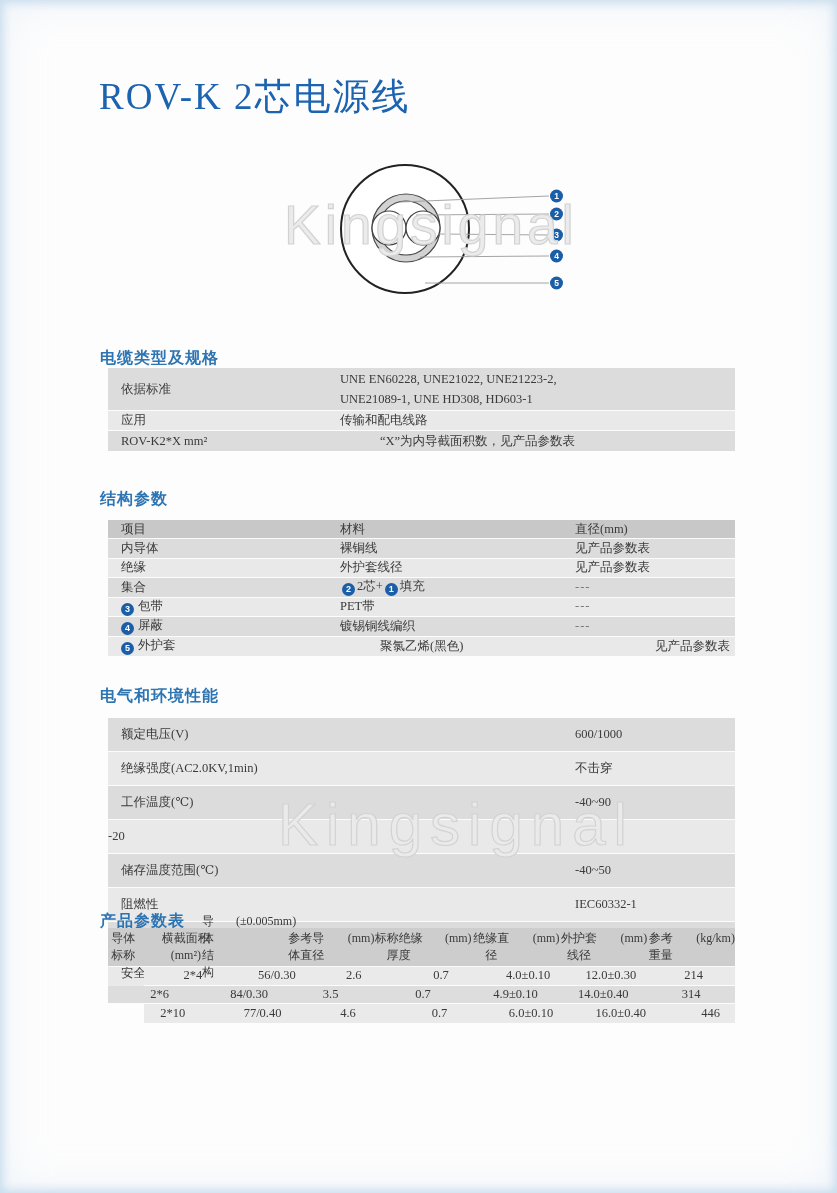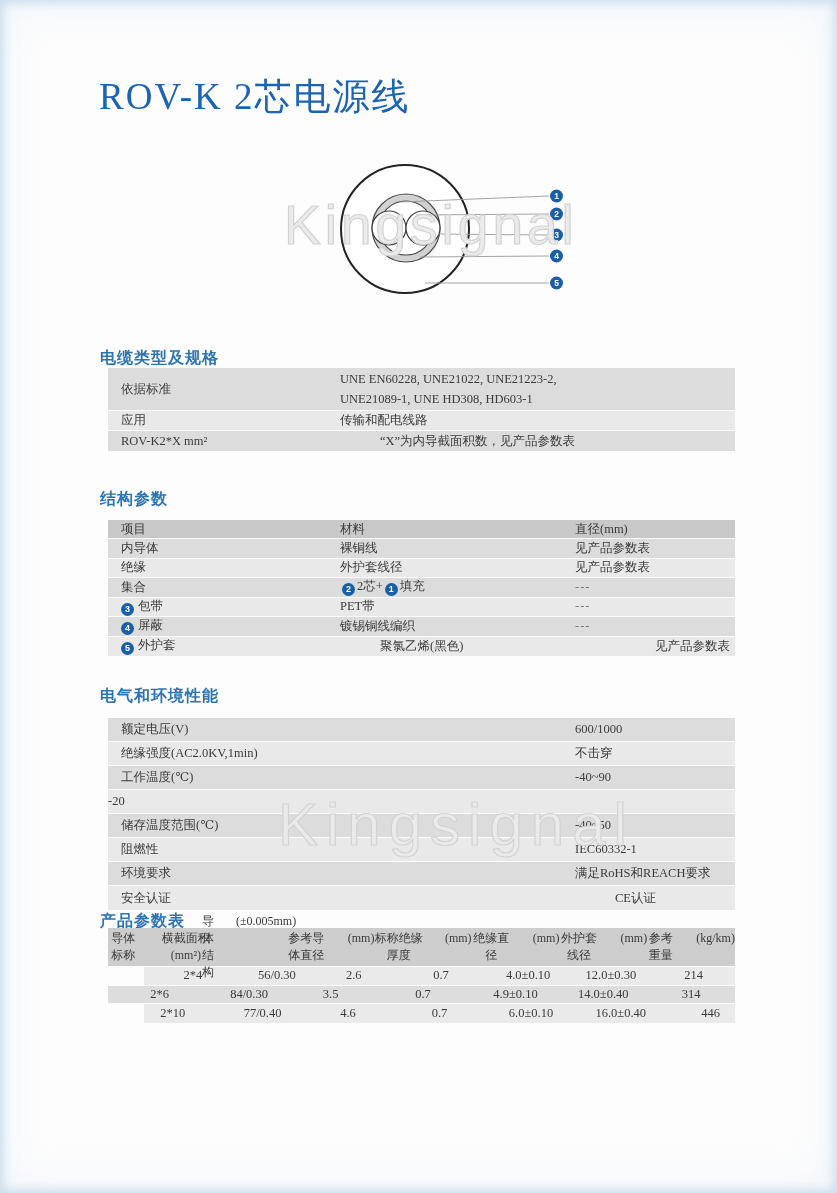--- a/index.html
+++ b/index.html
@@ -59,21 +59,21 @@
     display:inline-block; width:13px; height:13px; border-radius:50%;
     background:var(--badge-blue,#1a5ea8); color:#fff; text-align:center;
     font-size:9px; line-height:13px; font-family:"Liberation Sans",sans-serif;
     font-weight:bold; vertical-align:-2px; margin-right:4px;
   }
   .badge.inline { margin:0 2px; }
   
   .t3 { top:718px; }
   .t3 .c1 { width:467px; padding-left:13px; box-sizing:border-box; }
   .t3 .cv { flex:1; }
-  .t3 .trow { height:24px; }
+  .t3 .trow { height:34px; }
   
   .t4 { top:928px; }
   .t4 .trow { text-align:center; }
   .t4-h { height:39px; font-size:12px; }
   .t4-h .hc { display:flex; flex-direction:row; justify-content:center; line-height:17px;gap:22px; }
   .t4-r { height:18.5px; }
   .t4 .col1 { width:16.5%; } .t4 .col2 { width:12%; } .t4 .col3 { width:14%; }
   .t4 .col4 { width:15.5%; } .t4 .col5 { width:14%; } .t4 .col6 { width:14%; }
   .t4 .col7 { width:14%; }
   .t4 .bg-h { background:#cdcdcd; }

